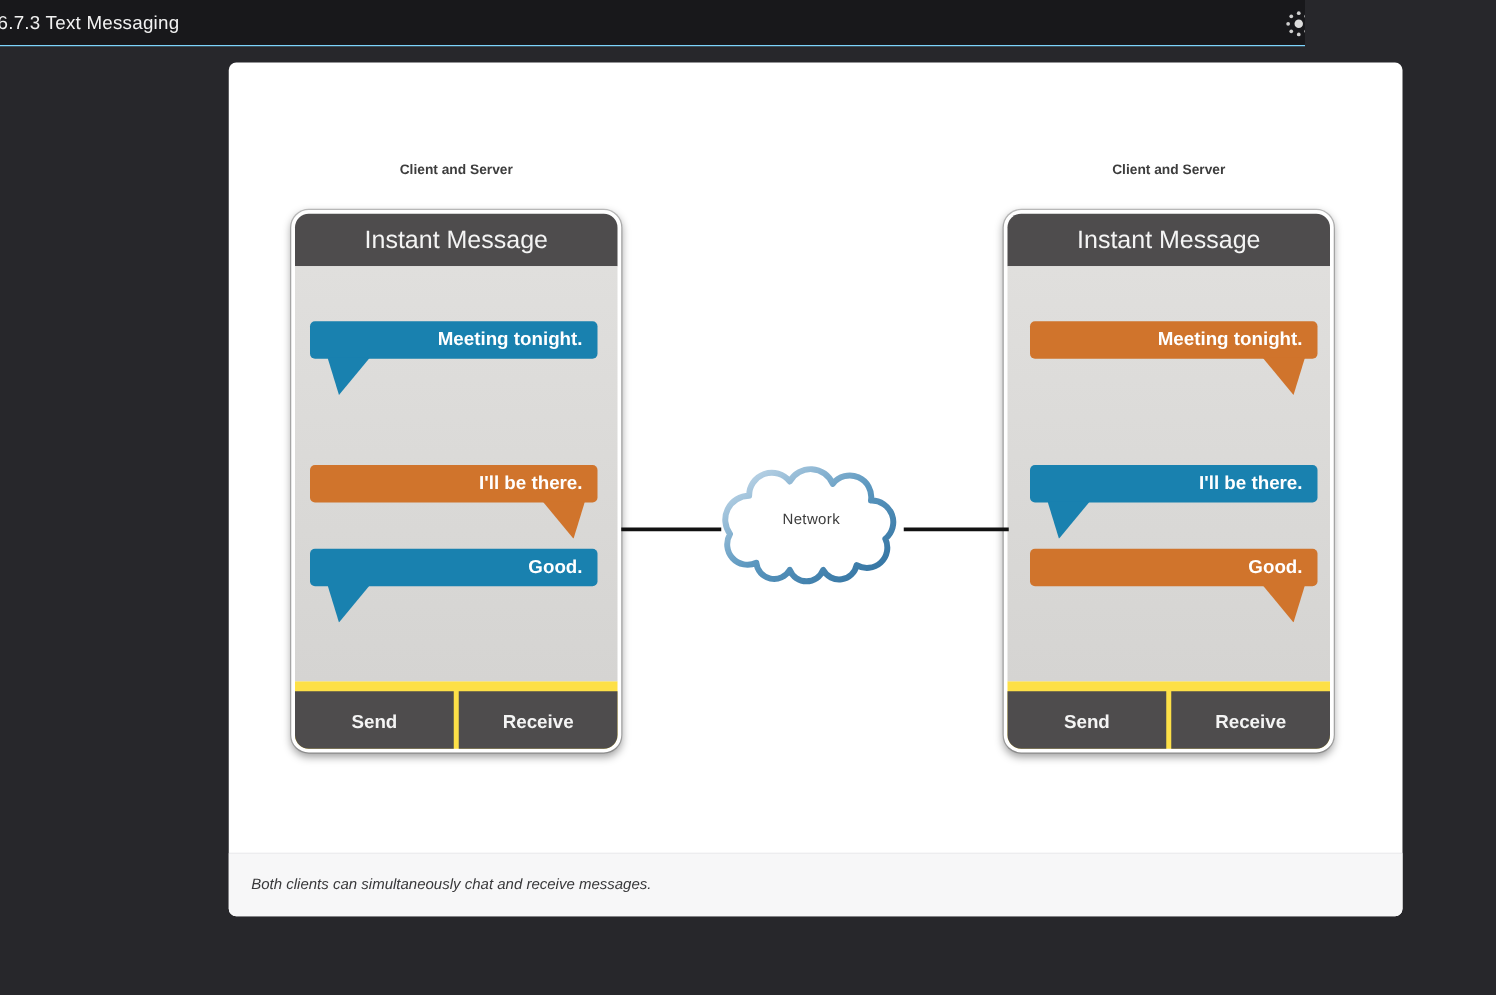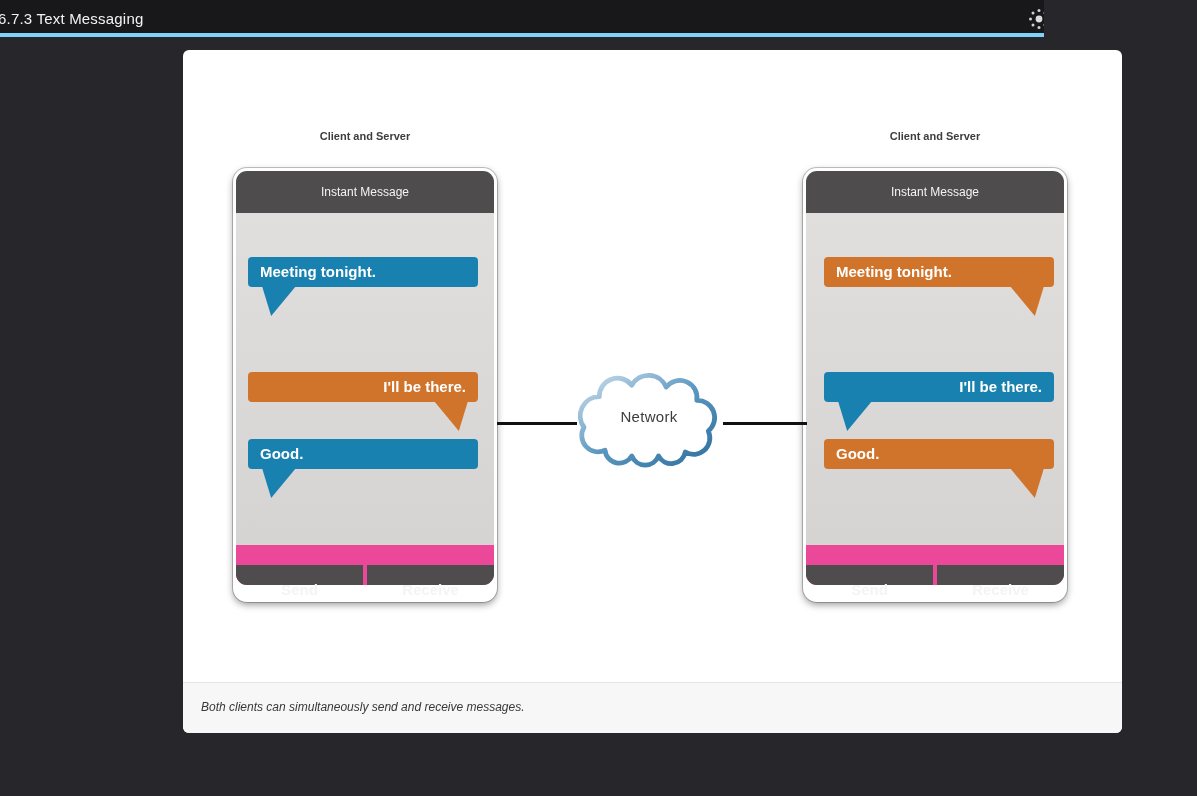--- a/index.html
+++ b/index.html
@@ -7,21 +7,21 @@
   body {
     font-family:"Liberation Sans", sans-serif;
     background:#27272b;
     overflow:hidden;
   }
   .stage { position:relative; width:1197px; height:796px; background:#27272b; overflow:hidden; }
 
   
   .topbar {
     position:absolute; top:0; left:0; width:1044px; height:37px;
-    background:#18181b; border-bottom:4px solid #7dd3fc; overflow:hidden;
+    background:#18181b; border-bottom:1px solid #7dd3fc; overflow:hidden;
   }
   .topbar-title {
     position:absolute; left:-2px; top:0; line-height:37px;
     color:#f2f2f2; font-size:15px; letter-spacing:0.2px; white-space:nowrap;
   }
   .topbar-icon { position:absolute; right:-7px; top:7px; width:24px; height:24px; cursor:pointer; }
 
   
   .card {
     position:absolute; left:183px; top:50px; width:939px; height:683px;
@@ -37,68 +37,68 @@
   
   .panel {
     position:absolute; top:118px; width:264px; height:434px;
     background:#ffffff; border:3px solid #ffffff; border-radius:14px;
     box-shadow:0 0 0 1px rgba(0,0,0,0.22), 0 3px 7px rgba(0,0,0,0.38);
   }
   .panel.left { left:50px; }
   .panel.right { left:620px; }
   .panel-header {
     height:42px; line-height:42px; text-align:center;
-    background:#4e4c4d; color:#f4f4f4; font-size:12px;
+    background:#4e4c4d; color:#f4f4f4; font-size:20px;
     border-radius:11px 11px 0 0;
   }
   .panel-body {
     position:relative; height:332px;
     background:linear-gradient(#e0dfdd, #d5d4d2);
     overflow:visible;
   }
   .panel-buttons {
-    display:flex; gap:4px; height:40px; padding-top:20px;
-    background:#ec4899; border-radius:0 0 11px 11px;
+    display:flex; gap:4px; height:54px; padding-top:8px;
+    background:#fde047; border-radius:0 0 11px 11px;
   }
   .panel-btn {
     flex:1; background:#4e4c4d; color:#f4f4f4;
     font-size:15px; font-weight:bold; text-align:center; line-height:50px;
   }
   .panel-btn.first { border-bottom-left-radius:11px; }
   .panel-btn.last  { border-bottom-right-radius:11px; }
 
   
   .bubble {
     position:absolute; height:30px; line-height:30px; border-radius:4px;
     color:#ffffff; font-size:15px; font-weight:600; padding:0 12px;
     white-space:nowrap;
   }
   .bubble.blue   { background:#1981af; }
   .bubble.orange { background:#d0742c; }
   .bubble.align-right { text-align:right;margin-top:24px; }
   .panel.left  .bubble { left:12px; width:230px; }
   .panel.right .bubble { left:18px; width:230px; }
-  .b1 { top:44px; } .b2 { top:135px; } .b3 { top:226px; }
+  .b1 { top:44px;text-align:right; } .b2 { top:135px; } .b3 { top:226px;text-align:right; }
   .tail {
     position:absolute; top:29px; width:34px; height:30px; display:block;
   }
   .bubble.blue   .tail { background:#1981af; }
   .bubble.orange .tail { background:#d0742c; }
   .tail.tail-left  { left:14px;  clip-path:polygon(0 0, 100% 0, 27% 100%); }
   .tail.tail-right { right:10px; clip-path:polygon(0 0, 100% 0, 73% 100%); }
 
   
   .connector { position:absolute; height:3px; background:#111111; top:372px; }
   .connector.left  { left:314px; width:80px; }
   .connector.right { left:540px; width:84px; }
   .cloud-wrap { position:absolute; left:380px; top:318px; width:172px; height:107px; }
   .cloud-wrap svg { width:100%; height:100%; }
   .cloud-label {
     position:absolute; left:0; top:40px; width:100%; text-align:center;
-    font-size:15px; color:#3c3c3c; letter-spacing:0.3px;
+    font-size:12px; color:#3c3c3c; letter-spacing:0.3px;
   }
 
   
   .card-footer {
     position:absolute; left:0; bottom:0; width:100%; height:51px;
     background:#f7f7f8; border-top:1px solid #e4e4e7;
     border-radius:0 0 6px 6px;
   }
   .caption {
     position:absolute; left:18px; top:17px;
@@ -195,18 +195,18 @@
             <stop offset="0.5" stop-color="#5b97bf"></stop>
             <stop offset="1" stop-color="#2e6f9e"></stop>
           </linearGradient>
         </defs>
         <path d="M22 62 a20 20 0 0 1 16 -32 a19 19 0 0 1 34 -12 a20 20 0 0 1 36 2 a18 18 0 0 1 32 14 a18 18 0 0 1 12 32 a17 17 0 0 1 -24 22 a15 15 0 0 1 -28 4 a15 15 0 0 1 -28 0 a15 15 0 0 1 -28 -6 a17 17 0 0 1 -22 -24 z" fill="#ffffff" stroke="url(#cg)" stroke-width="5" stroke-linejoin="round"></path>
       </svg>
       <div class="cloud-label">Network</div>
     </div>
 
     <div class="card-footer">
-      <div class="caption">Both clients can simultaneously send and receive messages.</div>
+      <div class="caption">Both clients can simultaneously chat and receive messages.</div>
     </div>
   </div>
 
 
 </div>
 
 </body></html>

